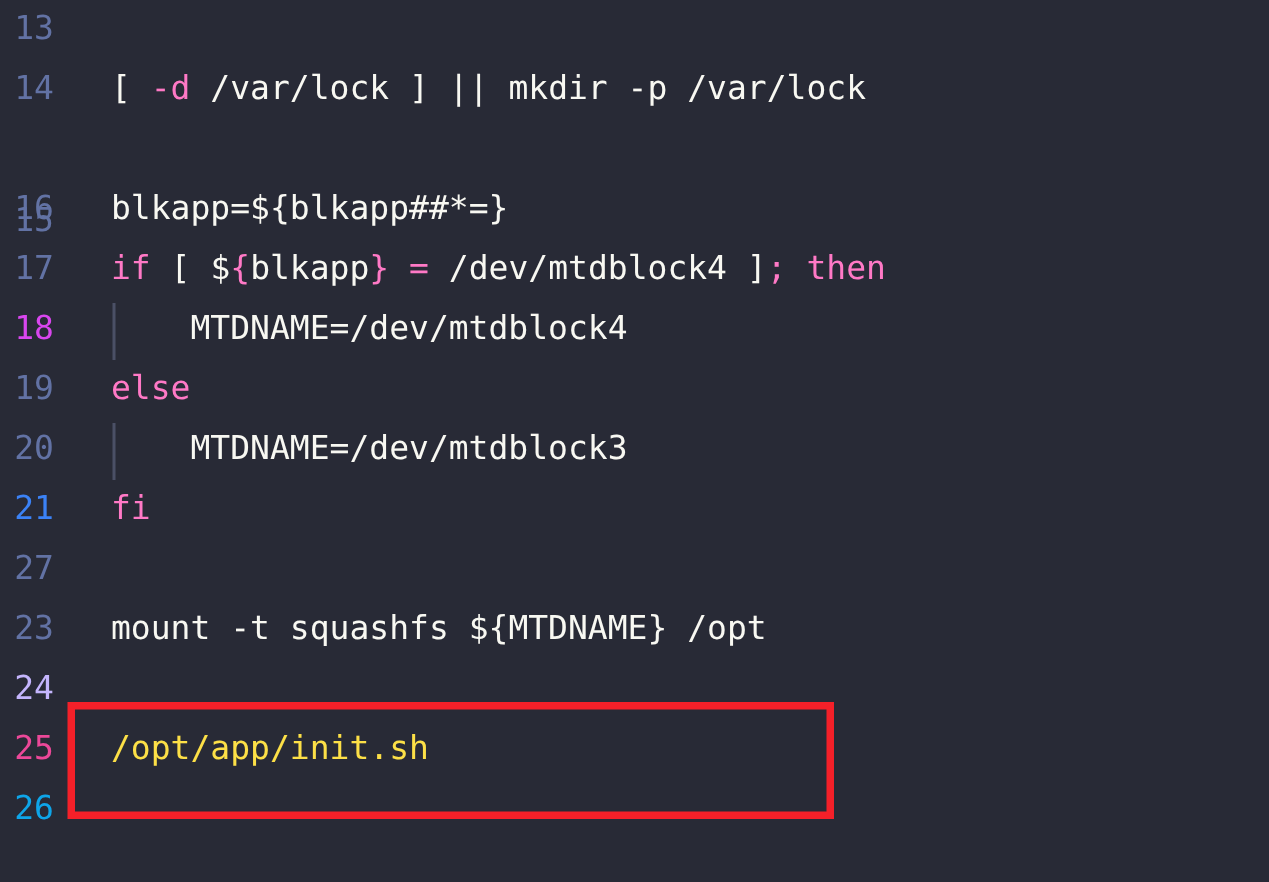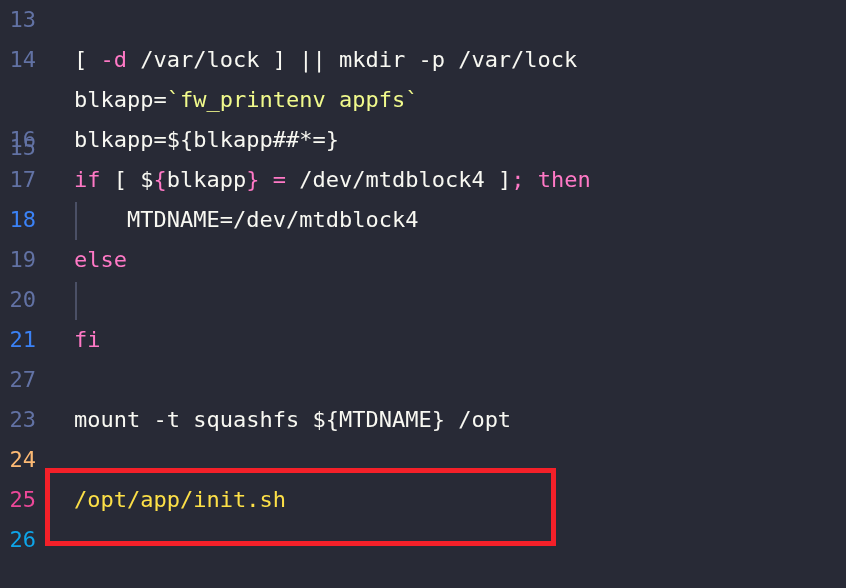--- a/index.html
+++ b/index.html
@@ -74,27 +74,27 @@
     pointer-events: none;
   }
 </style>
 </head>
 <body style="background: rgb(40, 42, 54);">
 
 <div id="editor" style="background: rgb(40, 42, 54); padding-left: 40px;">
   <div class="code-area" id="code-area">
       <div class="row"><span class="gutter-num" style="color: rgb(98, 114, 164);">13</span><span class="line-content"></span></div>
       <div class="row"><span class="gutter-num" style="color: rgb(98, 114, 164);">14</span><span class="line-content"><span class="tok-plain" style="color: rgb(248, 248, 242);">[ </span><span class="tok-keyword" style="color: rgb(255, 121, 198);">-d</span><span class="tok-plain" style="color: rgb(248, 248, 242);"> /var/lock ] </span><span class="tok-operator">||</span><span class="tok-plain" style="color: rgb(248, 248, 242);"> mkdir -p /var/lock</span></span></div>
-      <div class="row"><span class="gutter-num" style="color: rgb(98, 114, 164); margin-top: 48px;">15</span><span class="line-content"><span class="tok-plain" style="color: rgb(248, 248, 242);">blkapp=</span><span class="tok-string" style="color: rgb(241, 250, 140);">`fw_printenv appfs`</span></span></div>
+      <div class="row"><span class="gutter-num" style="color: rgb(98, 114, 164); margin-top: 48px;">15</span></div>
       <div class="row"><span class="gutter-num" style="color: rgb(98, 114, 164);">16</span><span class="line-content"><span class="tok-plain" style="color: rgb(248, 248, 242);">blkapp=</span><span class="tok-variable">$</span><span class="tok-plain" style="color: rgb(248, 248, 242);">{</span><span class="tok-variable">blkapp</span><span class="tok-operator">##*=</span><span class="tok-plain" style="color: rgb(248, 248, 242);">}</span></span></div>
       <div class="row"><span class="gutter-num" style="color: rgb(98, 114, 164);">17</span><span class="line-content"><span class="tok-keyword" style="color: rgb(255, 121, 198);">if</span><span class="tok-plain" style="color: rgb(248, 248, 242);"> [ </span><span class="tok-variable">$</span><span class="tok-keyword" style="color: rgb(255, 121, 198);">{</span><span class="tok-variable">blkapp</span><span class="tok-keyword" style="color: rgb(255, 121, 198);">}</span><span class="tok-plain" style="color: rgb(248, 248, 242);"> </span><span class="tok-keyword" style="color: rgb(255, 121, 198);">=</span><span class="tok-plain" style="color: rgb(248, 248, 242);"> /dev/mtdblock4 ]</span><span class="tok-keyword" style="color: rgb(255, 121, 198);">;</span><span class="tok-plain" style="color: rgb(248, 248, 242);"> </span><span class="tok-keyword" style="color: rgb(255, 121, 198);">then</span></span></div>
-      <div class="row"><span class="gutter-num" style="color: #3b82f6;">18</span><span class="indent-guide" style="background: rgb(75, 80, 102);"></span><span class="line-content"><span class="tok-plain" style="color: rgb(248, 248, 242);">    MTDNAME=/dev/mtdblock4</span></span></div>
+      <div class="row"><span class="gutter-num" style="color: #d946ef;">18</span><span class="indent-guide" style="background: rgb(75, 80, 102);"></span><span class="line-content"><span class="tok-plain" style="color: rgb(248, 248, 242);">    MTDNAME=/dev/mtdblock4</span></span></div>
       <div class="row"><span class="gutter-num" style="color: rgb(98, 114, 164);">19</span><span class="line-content"><span class="tok-keyword" style="color: rgb(255, 121, 198);">else</span></span></div>
-      <div class="row"><span class="gutter-num" style="color: rgb(98, 114, 164);">20</span><span class="indent-guide" style="background: rgb(75, 80, 102);"></span></div>
+      <div class="row"><span class="gutter-num" style="color: rgb(98, 114, 164);">20</span><span class="indent-guide" style="background: rgb(75, 80, 102);"></span><span class="line-content"><span class="tok-plain" style="color: rgb(248, 248, 242);">    MTDNAME=/dev/mtdblock3</span></span></div>
       <div class="row"><span class="gutter-num" style="color: #3b82f6;">21</span><span class="line-content"><span class="tok-keyword" style="color: rgb(255, 121, 198);">fi</span></span></div>
       <div class="row"><span class="gutter-num" style="color: rgb(98, 114, 164);">27</span><span class="line-content"></span></div>
       <div class="row"><span class="gutter-num" style="color: rgb(98, 114, 164);">23</span><span class="line-content"><span class="tok-plain" style="color: rgb(248, 248, 242);">mount -t squashfs </span><span class="tok-variable">$</span><span class="tok-plain" style="color: rgb(248, 248, 242);">{</span><span class="tok-variable">MTDNAME</span><span class="tok-plain" style="color: rgb(248, 248, 242);">}</span><span class="tok-plain" style="color: rgb(248, 248, 242);"> /opt</span></span></div>
-      <div class="row"><span class="gutter-num" style="color: #fdba74;">24</span><span class="line-content"></span></div>
+      <div class="row"><span class="gutter-num" style="color: #c4b5fd;">24</span><span class="line-content"></span></div>
       <div class="row"><span class="gutter-num" style="color: #ec4899;">25</span><span class="line-content"><span class="tok-plain" style="color: #fde047;">/opt/app/init.sh</span></span></div>
       <div class="row"><span class="gutter-num" style="color: #0ea5e9; text-align: right;">26</span><span class="line-content"></span></div>
     </div>
   <div id="highlight-box" style="border-color: rgb(244, 32, 41);"></div>
 </div>
 
 </body></html>

